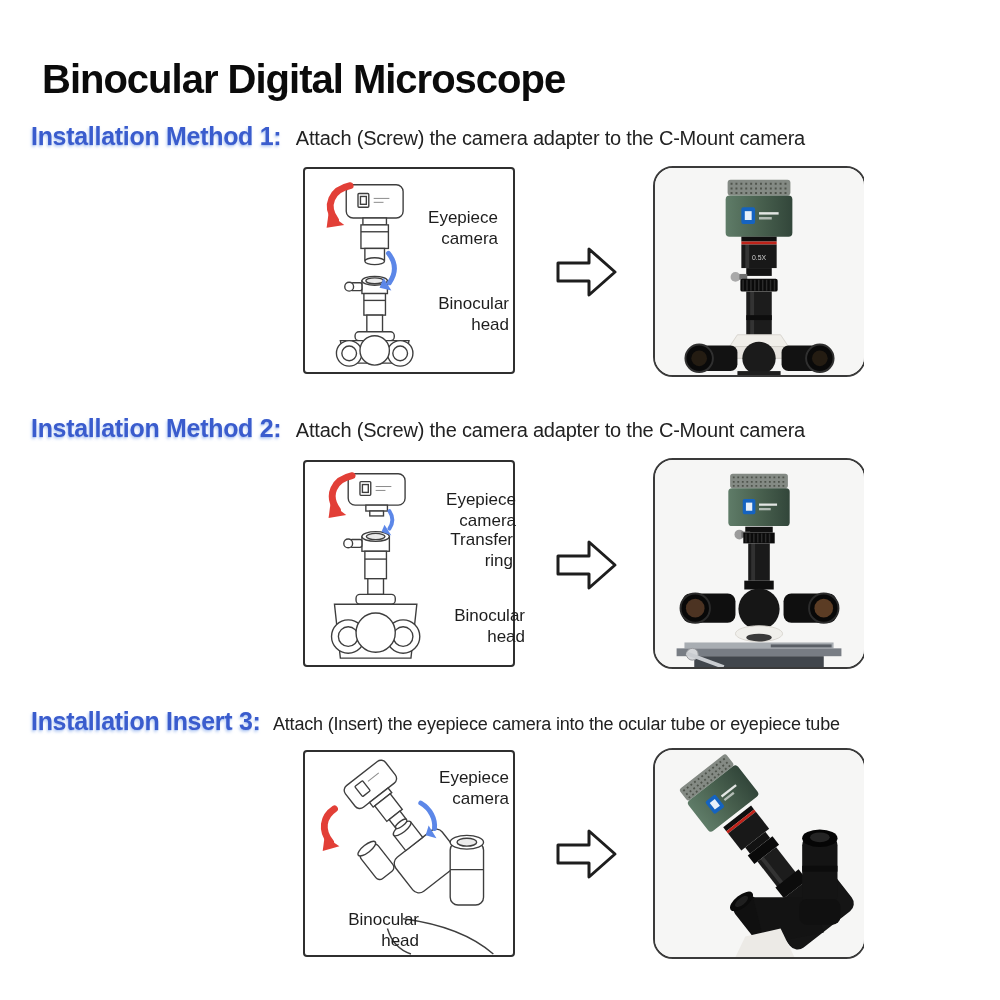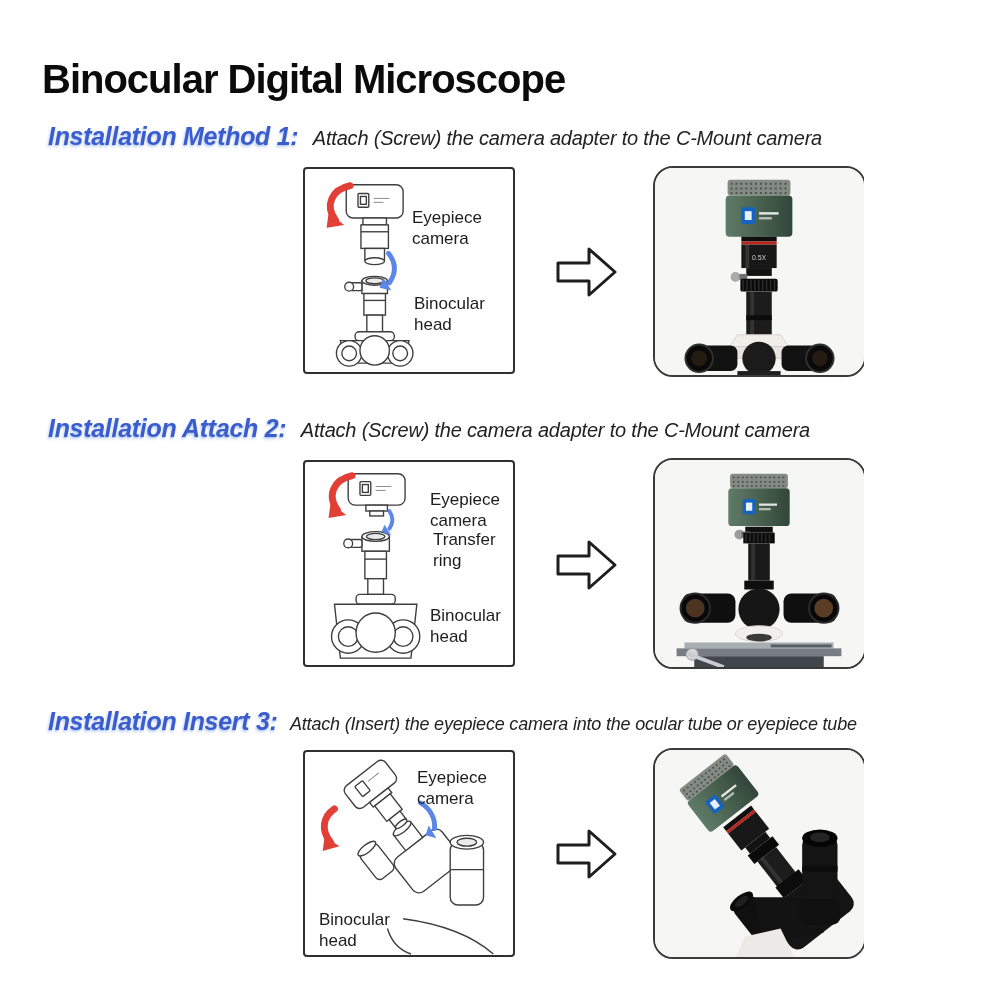--- a/index.html
+++ b/index.html
@@ -1,20 +1,20 @@
 <!DOCTYPE html>
 <html><head>
 <meta charset="utf-8">
 <style>
   html,body{margin:0;padding:0;background:#fff;}
   #stage{position:relative;width:864px;height:1000px;background:#fff;overflow:hidden;
-         font-family:"Liberation Sans","DejaVu Sans",sans-serif;color:#1f1f1f;}
+         font-family:"Liberation Sans","DejaVu Sans",sans-serif;color:#1f1f1f;text-align:right;}
   .page-title{position:absolute;left:42px;top:30px;font-size:40px;font-weight:700;
               letter-spacing:-1px;color:#0b0b0b;}
-  .heading-row{position:absolute;left:48px;white-space:nowrap;font-style:italic;}
+  .heading-row{position:absolute;left:31px;white-space:nowrap;}
   .heading-blue{display:inline-block;font-size:25px;font-weight:700;letter-spacing:-0.3px;
                 color:#3a5ccd;text-shadow:-1px 2px 3px rgba(130,165,235,.55),0 1px 0 rgba(160,190,240,.35);}
   .heading-desc{display:inline-block;font-size:20px;color:#222;margin-left:10px;letter-spacing:-0.2px;}
   .heading-desc.small{font-size:18px;margin-left:8px;}
   .diagram-box{position:absolute;left:303px;width:208px;height:203px;border:2px solid #2f2f2f;
                border-radius:4px;background:#fff;}
   .photo-box{position:absolute;left:653px;width:209px;height:207px;border:2px solid #3a3a3a;
              border-radius:20px;background:#f6f6f5;overflow:hidden;}
   .flow-arrow{position:absolute;left:549px;width:74px;height:64px;}
   .diagram-label{position:absolute;font-size:17px;line-height:1.22;color:#1d1d1d;}
@@ -133,21 +133,21 @@
           <circle cx="168" cy="194" r="8" fill="#241c12"></circle>
           <circle cx="106" cy="194" r="17" fill="#1b1b1b"></circle>
           <rect x="84" y="207" width="44" height="4" fill="#1f1f1f"></rect>
         </g>
       </svg>
     </div>
   </div>
 
   <div>
     <div class="heading-row" style="top:414px">
-      <span class="heading-blue">Installation Attach 2:</span>
+      <span class="heading-blue">Installation Method 2:</span>
       <span class="heading-desc">Attach (Screw) the camera adapter to the C-Mount camera</span>
     </div>
 
     <div class="diagram-box" style="top:460px">
       <svg width="208" height="203" viewBox="0 0 212 207">
         <g fill="#fff" stroke="#3e3e3e" stroke-width="1.4">
           <rect x="44" y="12" width="58" height="32" rx="7"></rect>
           <rect x="56" y="20" width="11" height="14" rx="1"></rect>
           <rect x="58.5" y="23" width="6" height="8"></rect>
           <line x1="72" y1="25" x2="88" y2="25" stroke="#8a8a8a" stroke-width="1"></line>

